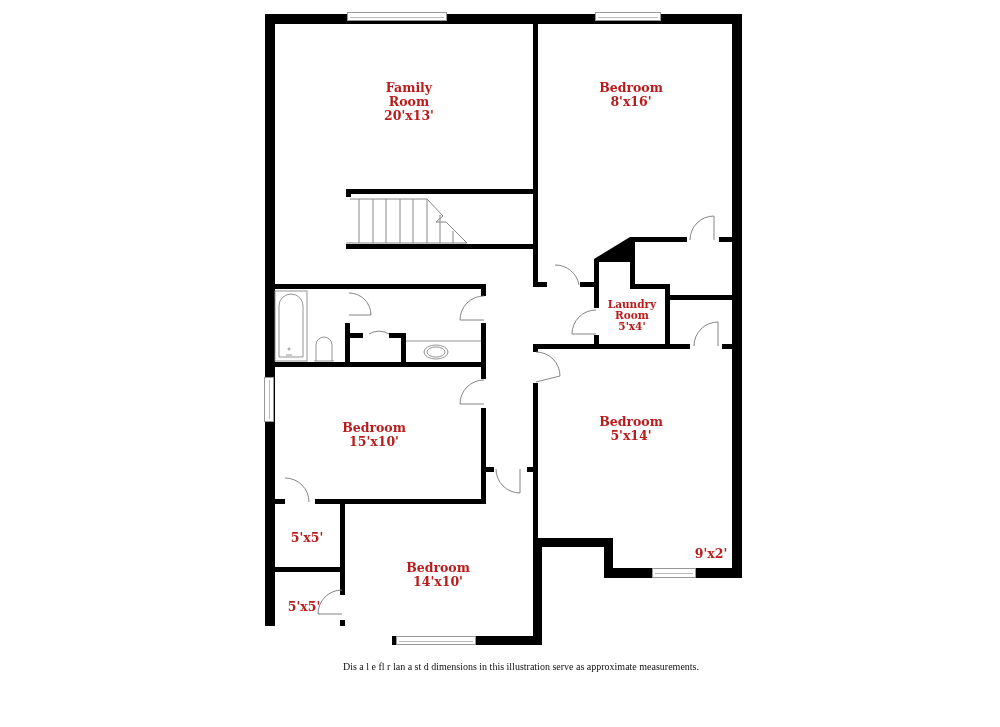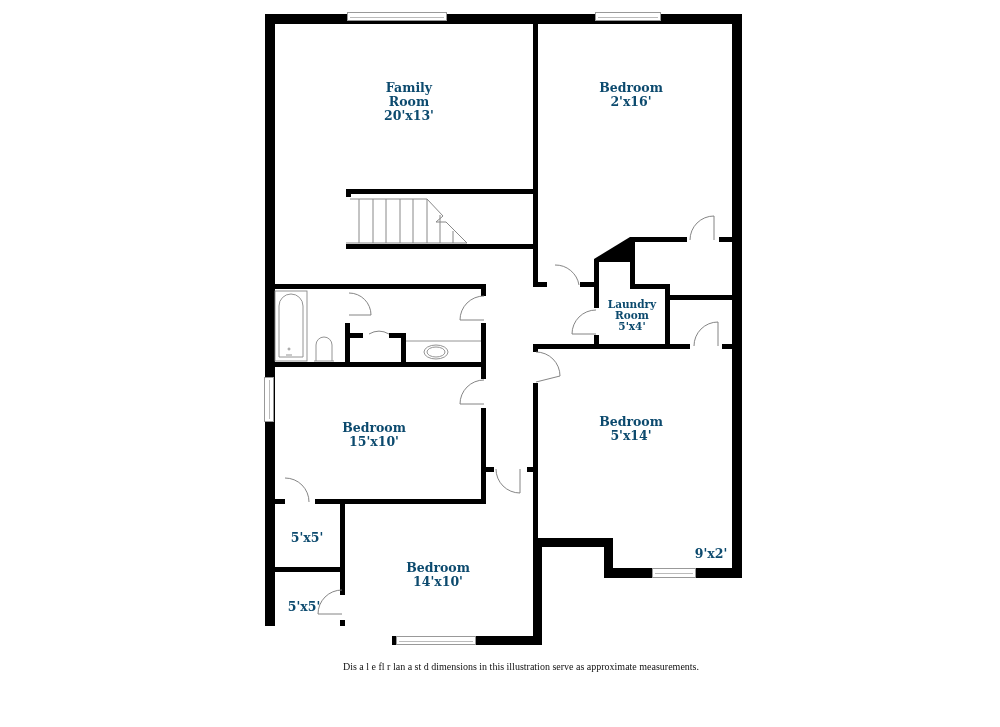--- a/index.html
+++ b/index.html
@@ -3,21 +3,21 @@
 <meta charset="utf-8">
 <style>
   html, body { margin:0; padding:0; background:#ffffff; }
   body { width:1000px; height:727px; position:relative; overflow:hidden; font-family:"DejaVu Serif", serif; }
   .plan { position:absolute; left:0; top:0; width:1000px; height:727px; }
   .w { position:absolute; background:#000; }
   .win { position:absolute; background:#fff; border:1px solid #999; box-sizing:border-box; }
   .win::after { content:""; position:absolute; left:2px; right:2px; top:50%; height:1px; background:#bbb; }
   .winv { position:absolute; background:#fff; border:1px solid #999; box-sizing:border-box; }
   .winv::after { content:""; position:absolute; top:2px; bottom:2px; left:50%; width:1px; background:#bbb; }
-  .label { position:absolute; text-align:center; font-family:"DejaVu Serif", serif; font-weight:bold; color:#0c4a6e; line-height:14px; transform:translateX(-50%); white-space:nowrap; }
+  .label { position:absolute; text-align:center; font-family:"DejaVu Serif", serif; font-weight:bold; color:#b91c1c; line-height:14px; transform:translateX(-50%); white-space:nowrap; }
   .label .name { font-size:12.5px; display:block; }
   .label .dim { font-size:12.5px; display:block; }
   .small .name, .small .dim { font-size:10.5px; line-height:11px; }
   svg.overlay { position:absolute; left:0; top:0; }
   .disclaimer { position:absolute; left:0; width:1000px; top:657px; text-align:center; font-family:"Liberation Serif", serif; font-size:10px; color:#111; line-height:19px;margin-left:21px; }
   .disclaimer span { display:block; }
   .erase { position:absolute; background:#fff; }
 </style>
 </head>
 <body>
@@ -136,21 +136,21 @@
 
   <div class="erase" style="left:262px;top:626px;width:130px;height:25px;"></div>
 
   <div class="label" style="left:409px;top:81px;">
     <span class="name">Family</span>
     <span class="name">Room</span>
     <span class="dim">20'x13'</span>
   </div>
   <div class="label" style="left:631px;top:81px;">
     <span class="name">Bedroom</span>
-    <span class="dim">2'x16'</span>
+    <span class="dim">8'x16'</span>
   </div>
   <div class="label small" style="left:632px;top:299px;">
     <span class="name">Laundry</span>
     <span class="name">Room</span>
     <span class="dim">5'x4'</span>
   </div>
   <div class="label" style="left:374px;top:421px;">
     <span class="name">Bedroom</span>
     <span class="dim">15'x10'</span>
   </div>

